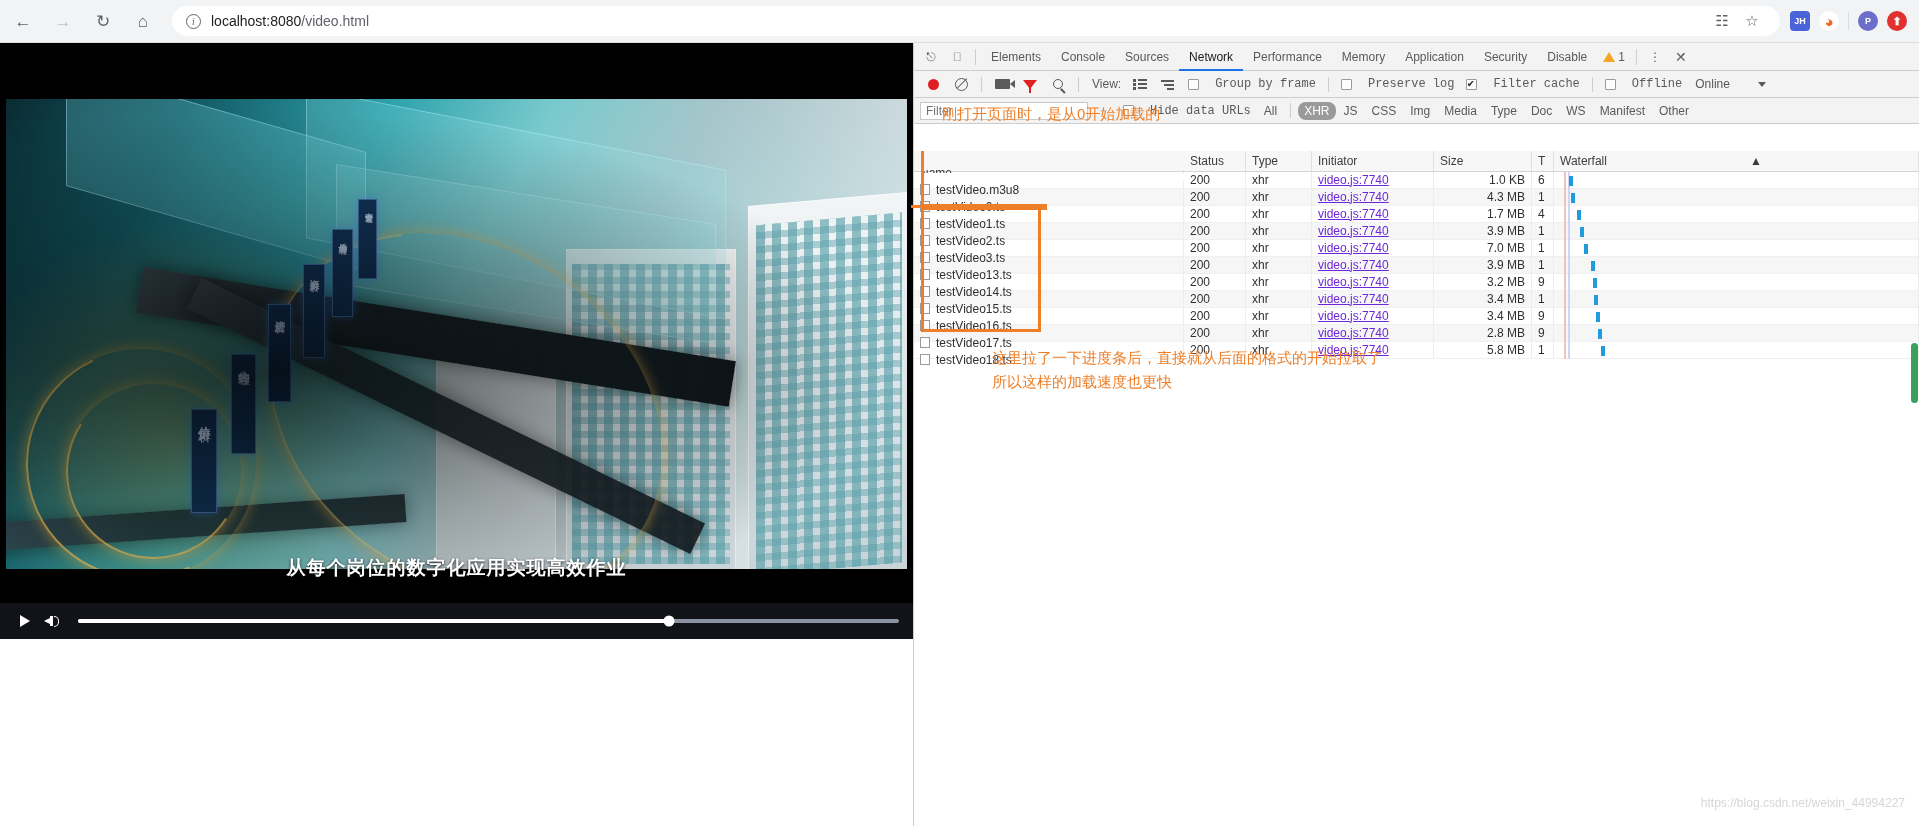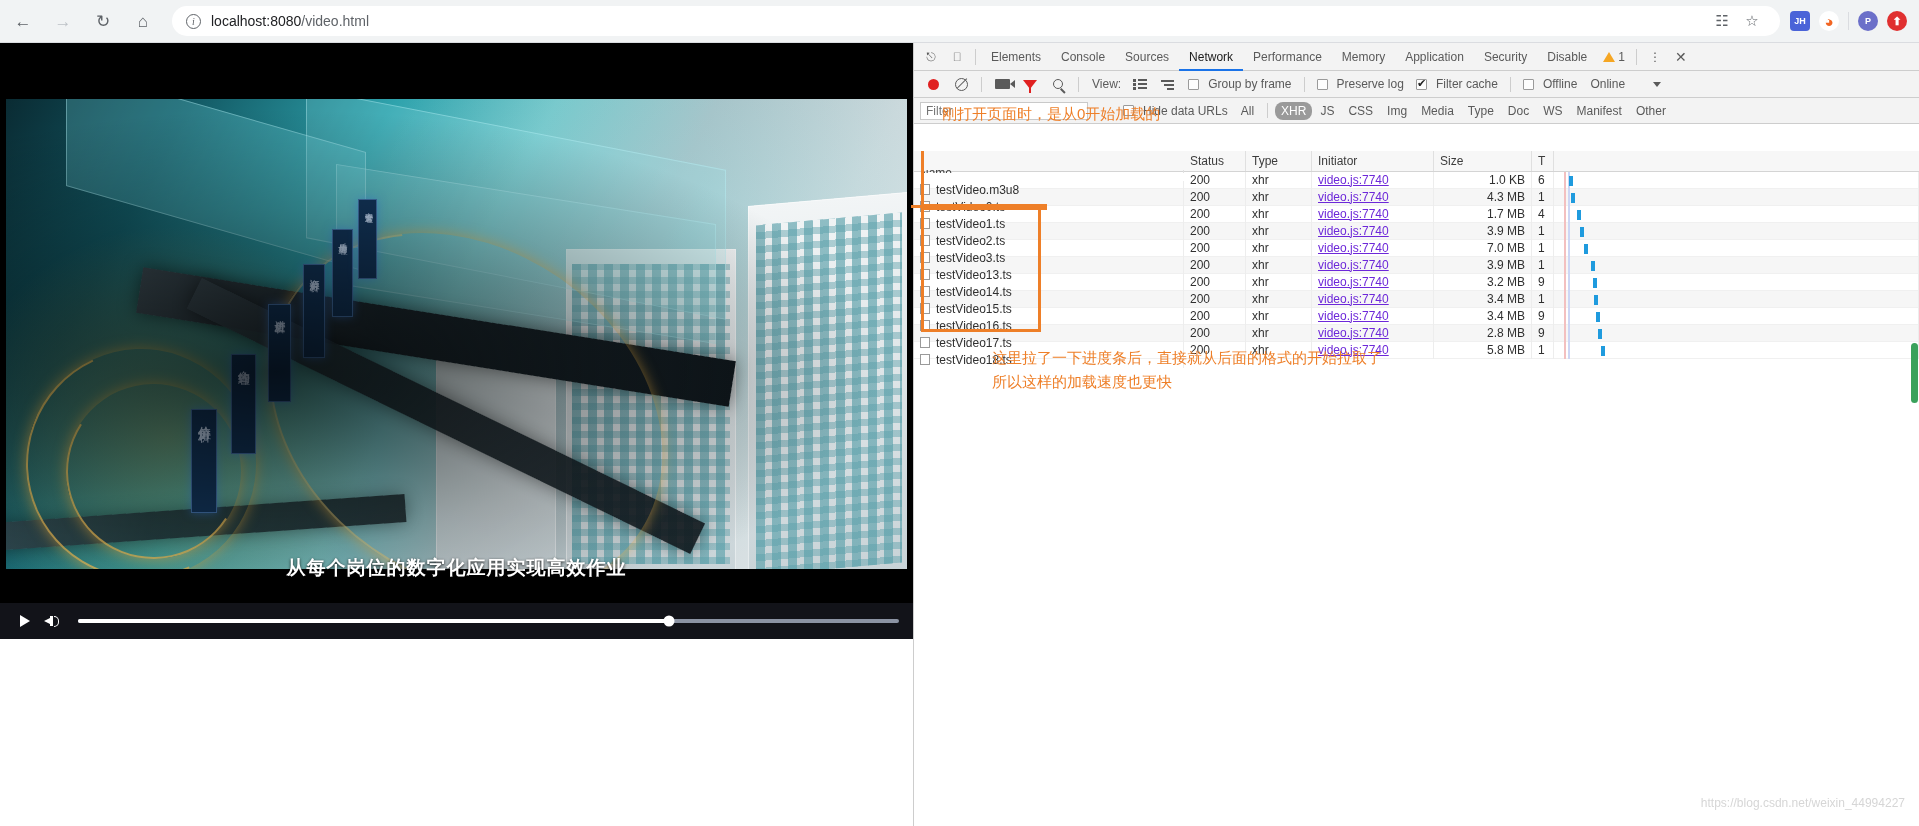--- a/index.html
+++ b/index.html
@@ -231,21 +231,21 @@
   .wf-ico { width: 14px; height: 11px; position: relative; }
   .wf-ico u { position: absolute; height: 2px; background: #5a5a5a; display: block; }
   .cb {
     width: 11px; height: 11px; border: 1px solid #9a9a9a; background: #fdfdfd;
     border-radius: 1px; display: inline-block; position: relative; flex: none;
   }
   .cb.checked:after {
     content: "\2714"; position: absolute; left: 0px; top: -3px; font-size: 11px;
     color: #222;
   }
-  .cb-wrap { display: flex; align-items: center; gap: 9px; margin: 0 5px; cursor: pointer; }
+  .cb-wrap { display: flex; align-items: center; gap: 16px; margin: 0 5px; cursor: pointer; font-family: Liberation Mono, monospace; }
   .vsep { width: 1px; height: 15px; background: #cdcdcd; margin: 0 5px; flex: none; }
   .caret-dn {
     width: 0; height: 0; border-left: 4px solid transparent;
     border-right: 4px solid transparent; border-top: 5px solid #5a5a5a;
   }
 
   .dt-filterbar {
     height: 26px; background: #f3f3f3; border-bottom: 1px solid #cdcdcd;
     display: flex; align-items: center; padding: 0 6px; font-size: 12px;
     color: #5a5a5a; gap: 2px;
@@ -493,20 +493,24 @@
     </div>
 
     <div class="net-table">
       <div class="net-head">
         <div class="c-name">Name</div>
         <div class="c-status">Status</div>
         <div class="c-type">Type</div>
         <div class="c-init">Initiator</div>
         <div class="c-size" style="text-align:left">Size</div>
         <div class="c-time">T</div>
+        <div class="c-wf">
+          <span>Waterfall</span>
+          <span style="float:right;margin-right:150px">▲</span>
+        </div>
       </div>
       <div id="rows">
           <div class="net-row">
             <div class="c-name">
               <span class="doc-cb"></span>
               <span>testVideo.m3u8</span>
             </div>
             <div class="c-status">200</div>
             <div class="c-type">xhr</div>
             <div class="c-init"><span class="init-link">video.js:7740</span></div>

